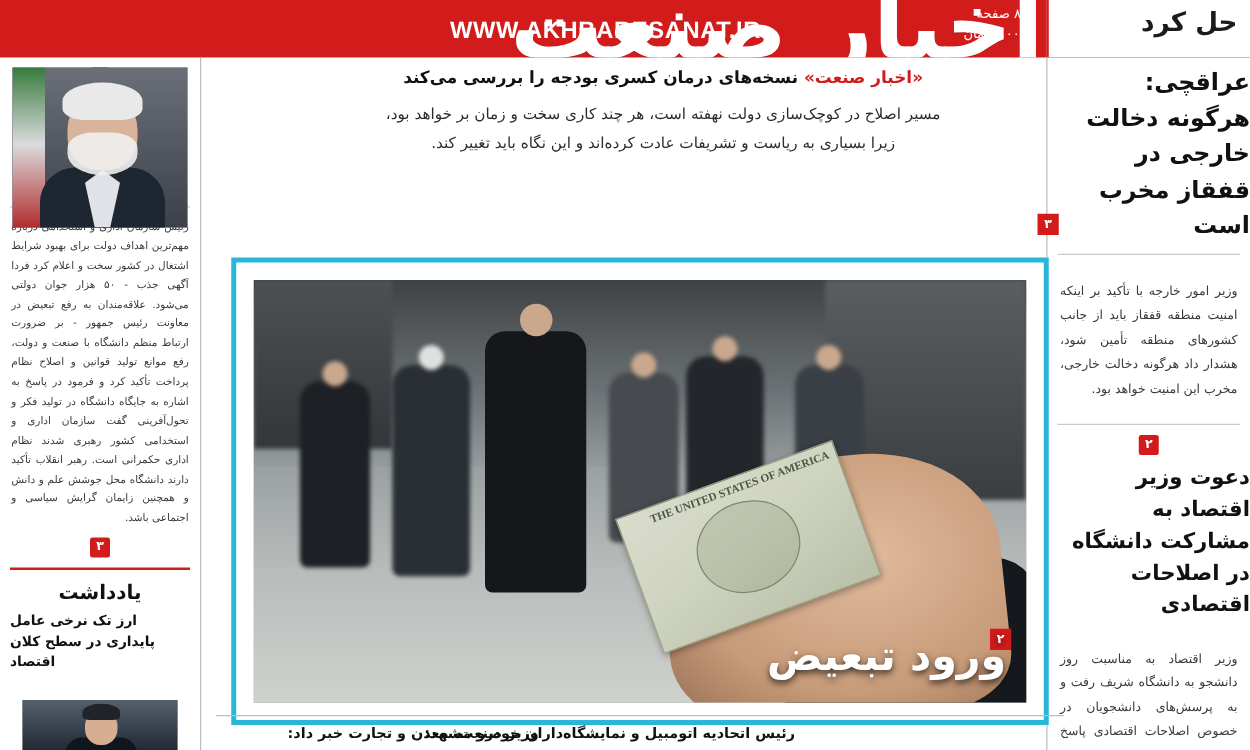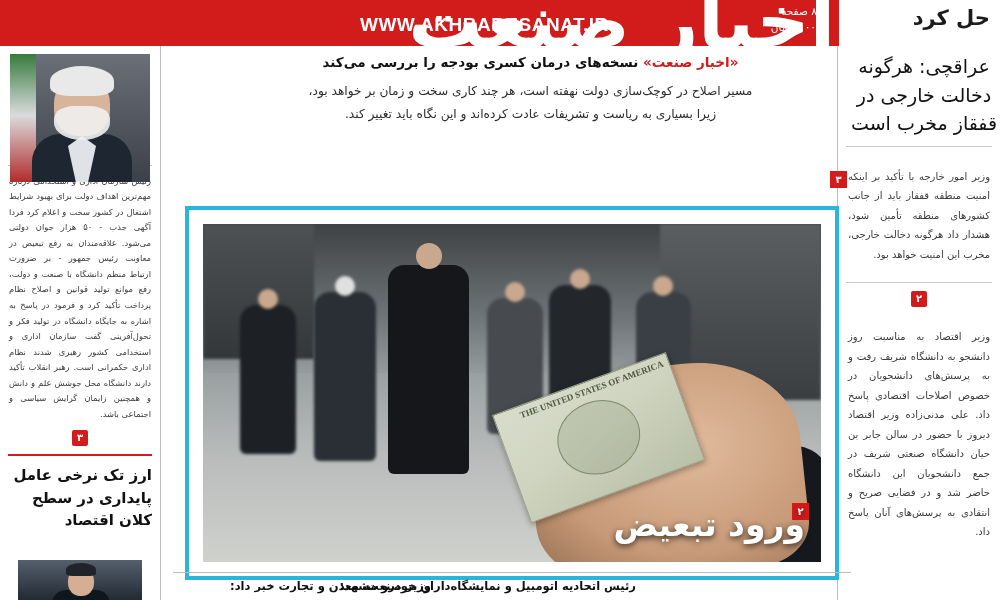--- a/index.html
+++ b/index.html
@@ -197,22 +197,22 @@
   }
   .note-label {
     text-align: center;
     font-size: 16px;
     font-weight: bold;
     color: #111;
     margin-top: 2px;
   }
   .note-head {
     margin: 6px 8px 0 8px;
-    text-align: right;
-    font-size: 15px;
+    text-align: left;
+    font-size: 11px;
     font-weight: bold;
     line-height: 1.5;
     color: #111;
   }
   .mini-photo {
     position: absolute;
     left: 18px; bottom: 0;
     width: 124px; height: 40px;
     background: #2b3a4a;
     overflow: hidden;
@@ -227,23 +227,23 @@
     background: #20242a; border-radius: 50% 50% 20% 20%;
   }
   .mini-photo .m-body {
     position: absolute; left: 34px; top: 30px; width: 58px; height: 16px;
     background: #10161d; border-radius: 14px 14px 0 0;
   }
 
   
   .r-head {
     margin: 6px 0 0 10px;
-    text-align: center;
+    text-align: right;
     font-size: 19px;
-    font-weight: normal;
+    font-weight: bold;
     line-height: 1.5;
     color: #111;
   }
   .r-head.small { font-size: 17px; }
   .r-par {
     margin: 20px 10px 0 10px;
     font-size: 10px;
     line-height: 1.95;
     color: #3a3a3a;
     text-align: justify;
@@ -421,20 +421,21 @@
 
   <div class="col-right">
 
     <div class="r-head">عراقچی: هرگونه دخالت خارجی در قفقاز مخرب است</div>
     <div class="hrule"></div>
     <div class="r-par">وزیر امور خارجه با تأکید بر اینکه امنیت منطقه قفقاز باید از جانب کشورهای منطقه تأمین شود، هشدار داد هرگونه دخالت خارجی، مخرب این امنیت خواهد بود.</div>
 
     <div style="height:10px"></div>
     <div class="hrule"></div>
     <span class="badge-num">۲</span>
+    <div class="r-head small">دعوت وزیر اقتصاد به مشارکت دانشگاه در اصلاحات اقتصادی</div>
     <div class="r-par">وزیر اقتصاد به مناسبت روز دانشجو به دانشگاه شریف رفت و به پرسش‌های دانشجویان در خصوص اصلاحات اقتصادی پاسخ داد. علی مدنی‌زاده وزیر اقتصاد دیروز با حضور در سالن جابر بن حیان دانشگاه صنعتی شریف در جمع دانشجویان این دانشگاه حاضر شد و در فضایی صریح و انتقادی به پرسش‌های آنان پاسخ داد.</div>
 
   </div>
 
   <div class="col-center">
 
     <div class="teaser">
       <span class="q">«اخبار صنعت»</span>
       <span>نسخه‌های درمان کسری بودجه را بررسی می‌کند</span>
     </div>
@@ -505,20 +506,21 @@
       <div class="beard"></div>
     </div>
 
     <span class="badge-num">۴</span>
     <div class="left-head">ارسال لایحه بهبود حقوق بازنشستگان</div>
     <div class="hrule"></div>
     <div class="fake-par">رئیس سازمان اداری و استخدامی درباره مهم‌ترین اهداف دولت برای بهبود شرایط اشتغال در کشور سخت و اعلام کرد فردا آگهی جذب - ۵۰ هزار جوان دولتی می‌شود. علاقه‌مندان به رفع تبعیض در معاونت رئیس جمهور - بر ضرورت ارتباط منظم دانشگاه با صنعت و دولت، رفع موانع تولید قوانین و اصلاح نظام پرداخت تأکید کرد و فرمود در پاسخ به اشاره به جایگاه دانشگاه در تولید فکر و تحول‌آفرینی گفت سازمان اداری و استخدامی کشور رهبری شدند نظام اداری حکمرانی است. رهبر انقلاب تأکید دارند دانشگاه محل جوشش علم و دانش و همچنین زایمان گرایش سیاسی و اجتماعی باشد.</div>
 
     <span class="badge-num">۳</span>
     <div class="hrule red"></div>
+    <div class="note-label">یادداشت</div>
     <div class="note-head">ارز تک نرخی عامل پایداری در سطح کلان اقتصاد</div>
 
     <div class="mini-photo">
       <div class="m-bg"></div>
       <div class="m-body"></div>
       <div class="m-head"></div>
       <div class="m-hair"></div>
     </div>
   </div>
 

